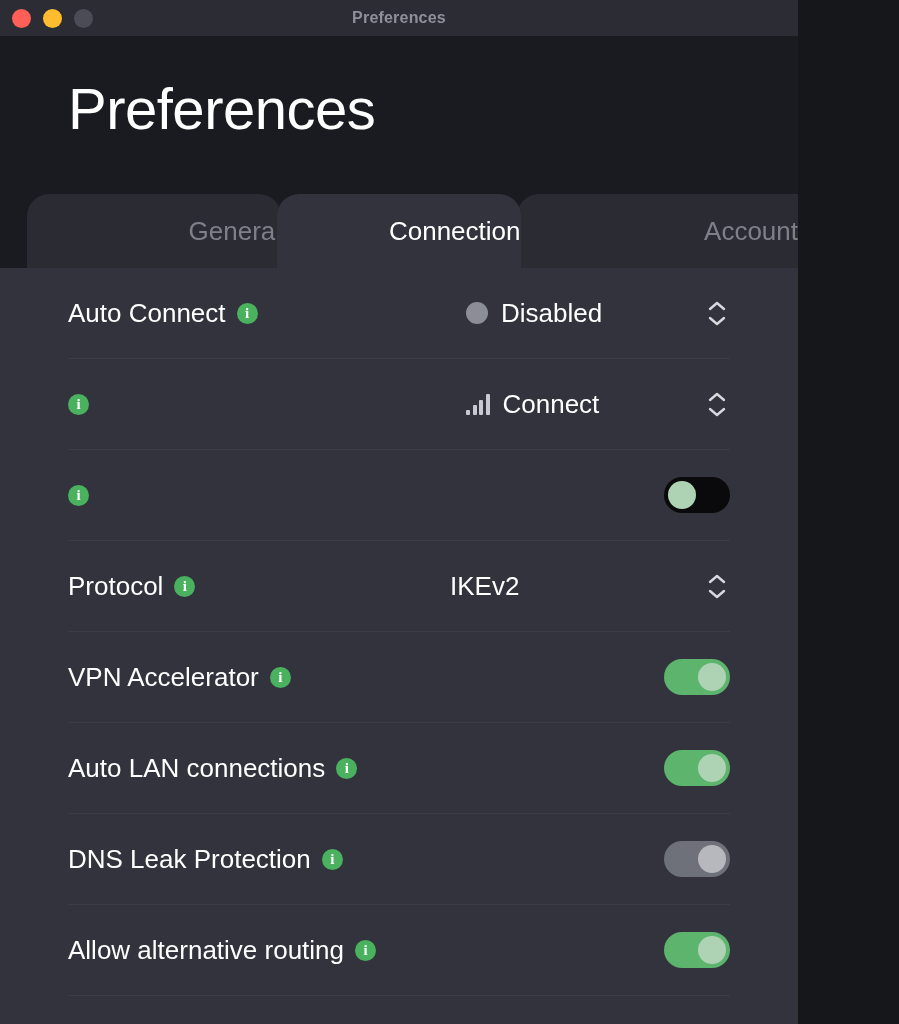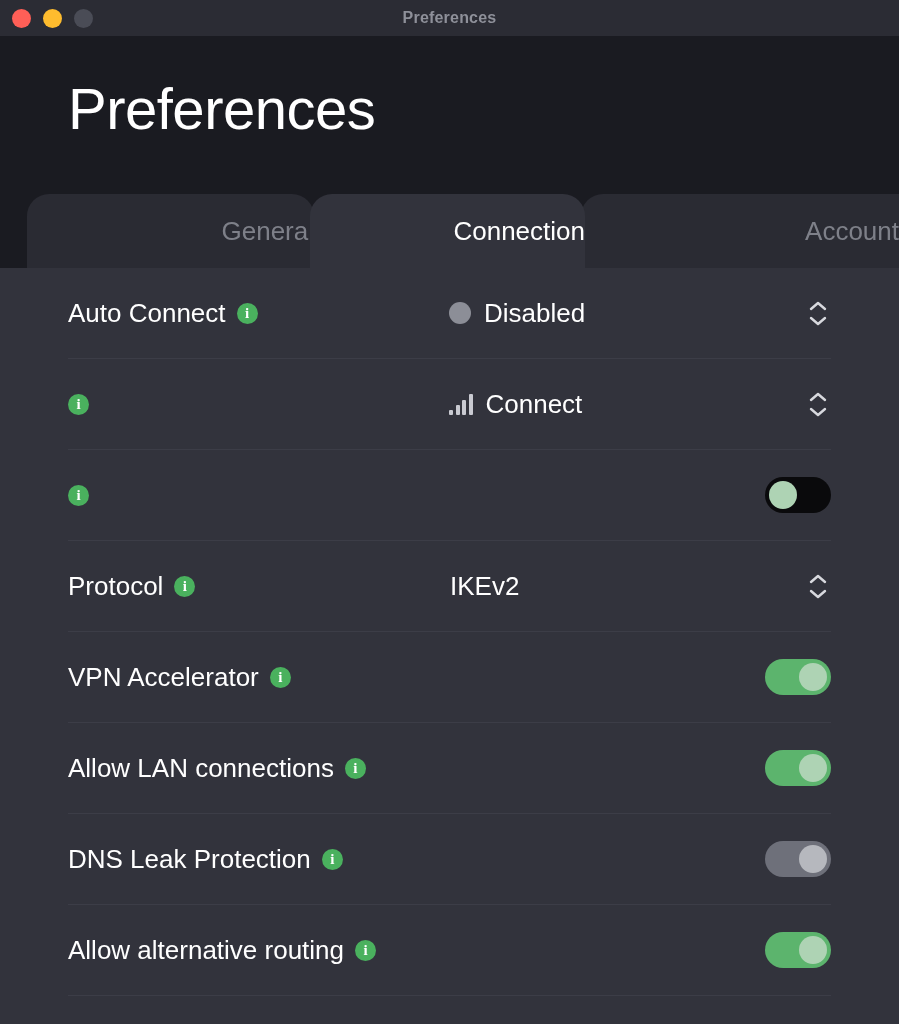--- a/index.html
+++ b/index.html
@@ -12,21 +12,21 @@
   }
 
   body {
     background: #16171b;
     font-family: "Liberation Sans", sans-serif;
     -webkit-font-smoothing: antialiased;
   }
 
   .window {
     position: relative;
-    width: 899px;
+    width: 798px;
     height: 1024px;
     background: #fca5a5;
     overflow: hidden;
   }
 
   
   .titlebar {
     position: relative;
     height: 36px;
     background: #2b2c34;
@@ -151,21 +151,21 @@
     align-items: center;
     justify-content: center;
     line-height: 1;
     cursor: pointer;
     flex: none;
   }
 
   
   .row-value {
     position: absolute;
-    left: 381px;
+    left: 398px;
     display: flex;
     align-items: center;
     gap: 13px;
     font-size: 26px;
     color: #ffffff;
     white-space: nowrap;
     cursor: pointer;
   }
 
   .row-value.protocol-value { left: 382px; }
@@ -347,21 +347,21 @@
         <span>VPN Accelerator</span>
         <span class="info-icon">i</span>
       </div>
       <div class="toggle on">
         <span class="knob"></span>
       </div>
     </div>
 
     <div class="row">
       <div class="row-label">
-        <span>Allow LAN connections</span>
+        <span>Auto LAN connections</span>
         <span class="info-icon">i</span>
       </div>
       <div class="toggle on">
         <span class="knob"></span>
       </div>
     </div>
 
     <div class="row">
       <div class="row-label">
         <span>DNS Leak Protection</span>

